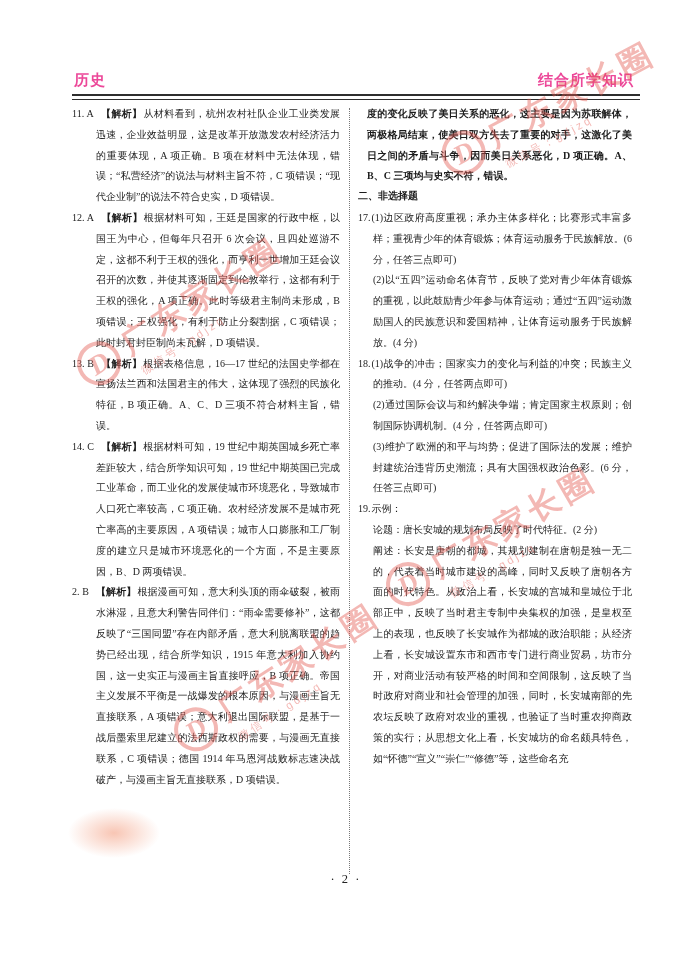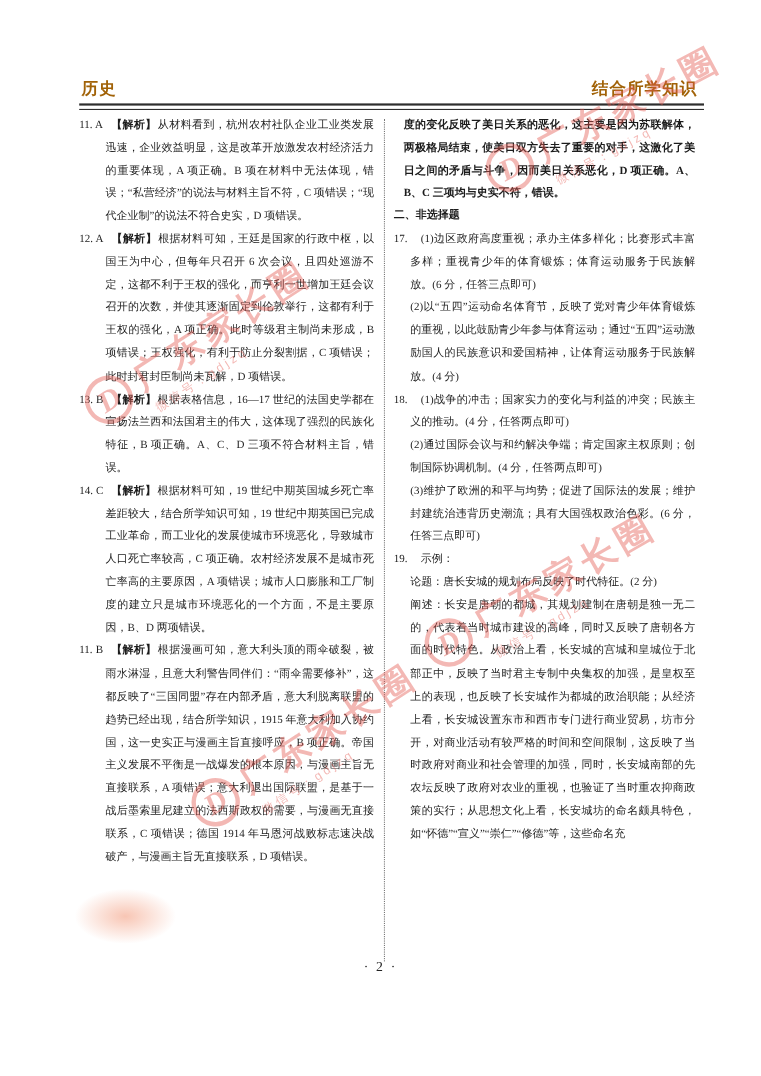--- a/index.html
+++ b/index.html
@@ -4,21 +4,21 @@
 <style>
   html,body{margin:0;padding:0;background:#e8e8e8;}
   .page{
     position:relative;width:692px;height:978px;background:#ffffff;
     font-family:"Liberation Serif","DejaVu Serif",serif;color:#1c1c1c;
     overflow:hidden;margin:0 auto;
   }
   .header{
     position:absolute;left:74px;right:58px;top:71px;
     display:flex;justify-content:space-between;align-items:baseline;
-    font-size:15px;font-weight:bold;color:#a16207;letter-spacing:1px;
+    font-size:15px;font-weight:bold;color:#ec4899;letter-spacing:1px;
   }
   .rule{
     position:absolute;left:72px;right:52px;top:94px;height:3px;
     border-top:2px solid #2e2e2e;border-bottom:1px solid #2e2e2e;
   }
   .cols{position:absolute;left:72px;top:104px;display:flex;}
   .col{
     width:268px;height:772px;overflow:hidden;
     font-size:10px;line-height:20.8px;text-align:justify;
   }
@@ -26,21 +26,21 @@
   .divider{height:766px;margin:4px 8px 0 9px;border-left:1px dotted #777;}
   .blk{margin:0;}
   .blk.answer{padding-left:24px;text-indent:-24px;}
   .num{margin-right:7px;}
   b.tag{margin-right:1px;}
   .blk.cont{padding-left:9px;font-weight:bold;}
   .blk.section{font-weight:bold;font-family:Liberation Mono, monospace;}
   .blk.sub{padding-left:15px;}
   .part{text-indent:0;}
   .part.first{text-indent:-15px;}
-  .part.first .num{margin-right:12px;}
+  .part.first .num{margin-right:1px;}
   .footer{
     position:absolute;left:0;top:872px;width:692px;text-align:center;
     font-size:12.5px;color:#222;letter-spacing:2px;
   }
   
   .stamp{
     position:absolute;opacity:.42;pointer-events:none;
     transform-origin:0 50%;white-space:nowrap;
   }
   .srow{display:flex;align-items:center;gap:8px;}
@@ -67,21 +67,21 @@
     <span>结合所学知识</span>
   </div>
   <div class="rule"></div>
 
   <div class="cols">
     <div class="col left" id="col-left">
         <div class="blk answer"><span class="num">11. A</span><b class="tag">【解析】</b><span class="body">从材料看到，杭州农村社队企业工业类发展迅速，企业效益明显，这是改革开放激发农村经济活力的重要体现，A 项正确。B 项在材料中无法体现，错误；“私营经济”的说法与材料主旨不符，C 项错误；“现代企业制”的说法不符合史实，D 项错误。</span></div>
         <div class="blk answer"><span class="num">12. A</span><b class="tag">【解析】</b><span class="body">根据材料可知，王廷是国家的行政中枢，以国王为中心，但每年只召开 6 次会议，且四处巡游不定，这都不利于王权的强化，而亨利一世增加王廷会议召开的次数，并使其逐渐固定到伦敦举行，这都有利于王权的强化，A 项正确。此时等级君主制尚未形成，B 项错误；王权强化，有利于防止分裂割据，C 项错误；此时封君封臣制尚未瓦解，D 项错误。</span></div>
         <div class="blk answer"><span class="num">13. B</span><b class="tag">【解析】</b><span class="body">根据表格信息，16—17 世纪的法国史学都在宣扬法兰西和法国君主的伟大，这体现了强烈的民族化特征，B 项正确。A、C、D 三项不符合材料主旨，错误。</span></div>
         <div class="blk answer"><span class="num">14. C</span><b class="tag">【解析】</b><span class="body">根据材料可知，19 世纪中期英国城乡死亡率差距较大，结合所学知识可知，19 世纪中期英国已完成工业革命，而工业化的发展使城市环境恶化，导致城市人口死亡率较高，C 项正确。农村经济发展不是城市死亡率高的主要原因，A 项错误；城市人口膨胀和工厂制度的建立只是城市环境恶化的一个方面，不是主要原因，B、D 两项错误。</span></div>
-        <div class="blk answer"><span class="num">11. B</span><b class="tag">【解析】</b><span class="body">根据漫画可知，意大利头顶的雨伞破裂，被雨水淋湿，且意大利警告同伴们：“雨伞需要修补”，这都反映了“三国同盟”存在内部矛盾，意大利脱离联盟的趋势已经出现，结合所学知识，1915 年意大利加入协约国，这一史实正与漫画主旨直接呼应，B 项正确。帝国主义发展不平衡是一战爆发的根本原因，与漫画主旨无直接联系，A 项错误；意大利退出国际联盟，是基于一战后墨索里尼建立的法西斯政权的需要，与漫画无直接联系，C 项错误；德国 1914 年马恩河战败标志速决战破产，与漫画主旨无直接联系，D 项错误。</span></div>
+        <div class="blk answer"><span class="num">2. B</span><b class="tag">【解析】</b><span class="body">根据漫画可知，意大利头顶的雨伞破裂，被雨水淋湿，且意大利警告同伴们：“雨伞需要修补”，这都反映了“三国同盟”存在内部矛盾，意大利脱离联盟的趋势已经出现，结合所学知识，1915 年意大利加入协约国，这一史实正与漫画主旨直接呼应，B 项正确。帝国主义发展不平衡是一战爆发的根本原因，与漫画主旨无直接联系，A 项错误；意大利退出国际联盟，是基于一战后墨索里尼建立的法西斯政权的需要，与漫画无直接联系，C 项错误；德国 1914 年马恩河战败标志速决战破产，与漫画主旨无直接联系，D 项错误。</span></div>
       </div>
     <div class="divider"></div>
     <div class="col right" id="col-right">
         <div class="blk cont">度的变化反映了美日关系的恶化，这主要是因为苏联解体，两极格局结束，使美日双方失去了重要的对手，这激化了美日之间的矛盾与斗争，因而美日关系恶化，D 项正确。A、B、C 三项均与史实不符，错误。</div>
         <div class="blk section">二、非选择题</div>
         <div class="blk sub">
           <div class="part first"><span class="num">17.</span><span>(1)边区政府高度重视；承办主体多样化；比赛形式丰富多样；重视青少年的体育锻炼；体育运动服务于民族解放。(6 分，任答三点即可)</span></div>
           <div class="part"><span>(2)以“五四”运动命名体育节，反映了党对青少年体育锻炼的重视，以此鼓励青少年参与体育运动；通过“五四”运动激励国人的民族意识和爱国精神，让体育运动服务于民族解放。(4 分)</span></div>
         </div>
         <div class="blk sub">

